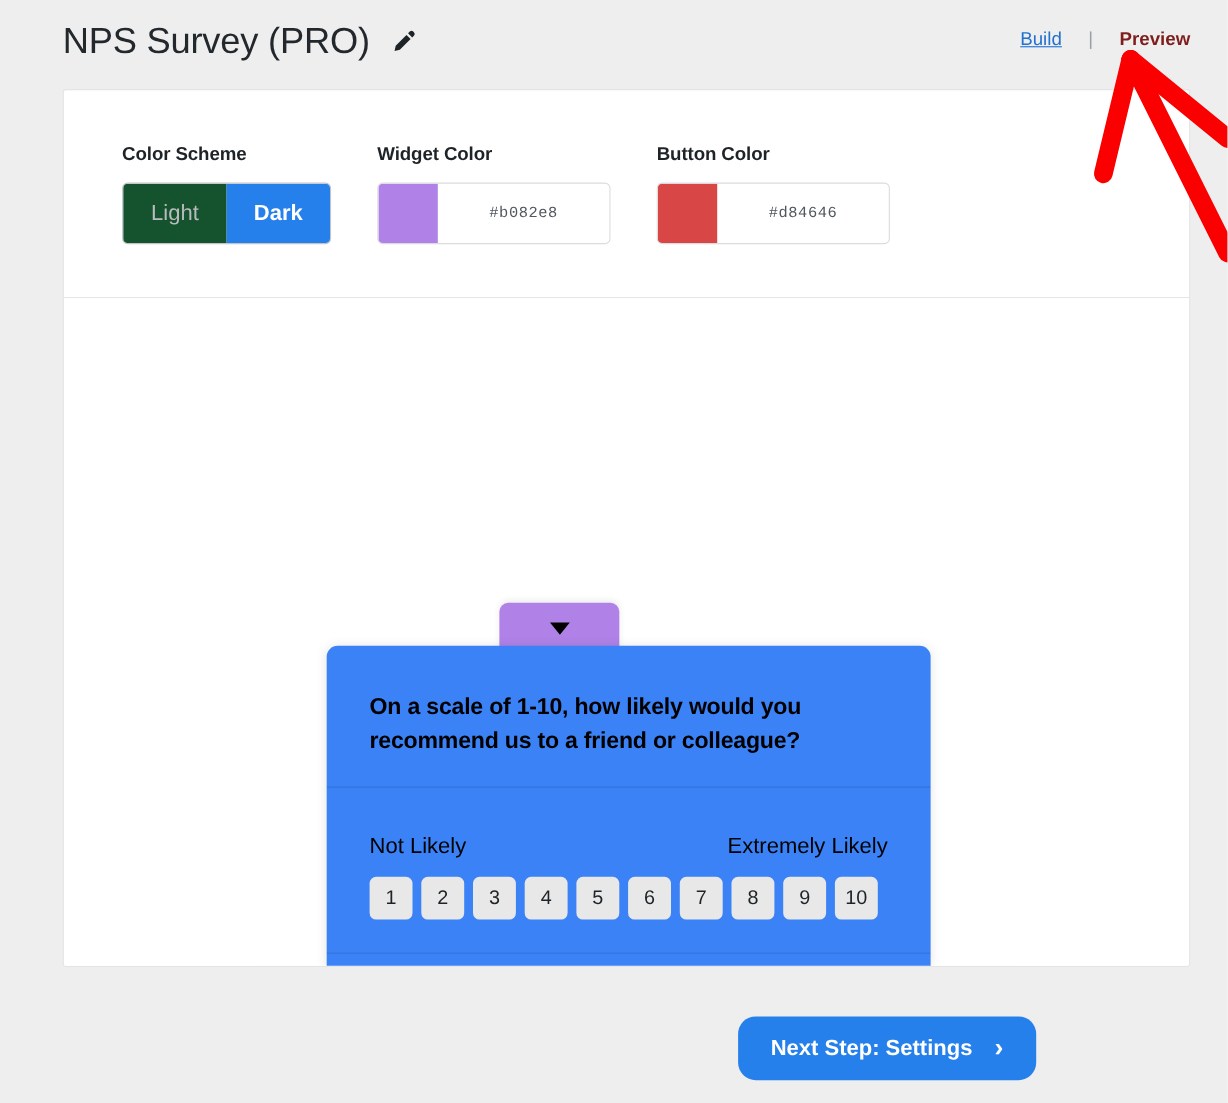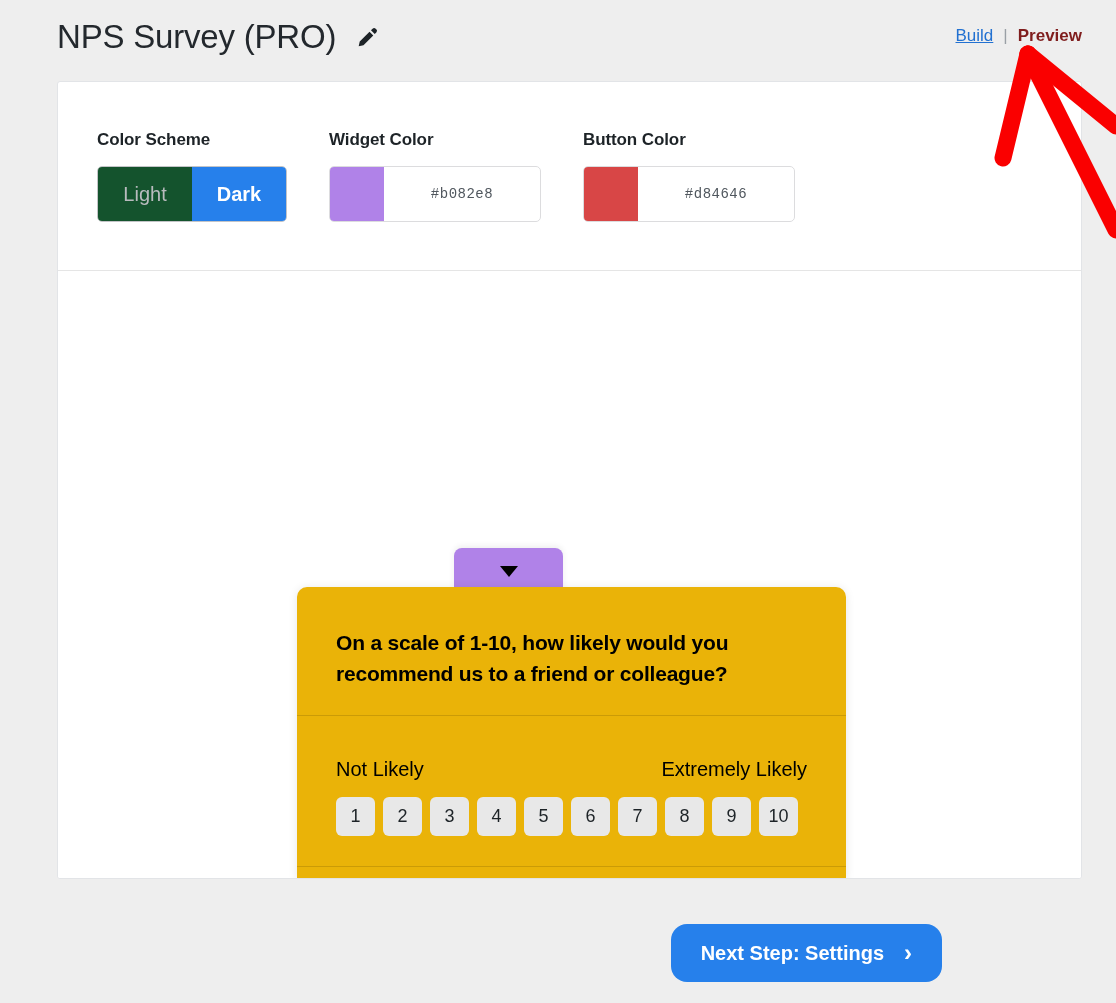--- a/index.html
+++ b/index.html
@@ -20,21 +20,21 @@
     display: flex; align-items: center; gap: 18px;
   }
   .page-title {
     font-size: 33px; font-weight: 400; color: #23282d;
     letter-spacing: -0.2px; line-height: 40px;
   }
   .edit-pencil { display: block; width: 25px; height: 25px; margin-top: 3px; cursor: pointer; }
 
   .header-links {
     position: absolute; right: 34px; top: 26px;
-    display: flex; align-items: center; gap: 10px;
+    display: flex; align-items: center; gap: 24px;
     font-size: 17px; font-weight: 700;
   }
   .link-build {
     color: #2271d1; text-decoration: underline; cursor: pointer;
     font-weight: 400; font-size: 17px;
   }
   .link-sep { color: #9aa0a6; font-weight: 400; }
   .link-preview { color: #7f1d1d; cursor: pointer; }
 
   
@@ -43,21 +43,21 @@
     width: 1025px; height: 798px;
     background: #ffffff;
     border: 1px solid #e2e4e7;
     border-radius: 3px;
     overflow: hidden;
   }
 
   
   .settings-row {
     display: flex; align-items: flex-start;
-    padding: 48px 0 0 39px;
+    padding: 48px 0 0 53px;
     height: 189px;
     border-bottom: 1px solid #e5e5e5;
     gap: 42px;
   }
   .field-group { display: flex; flex-direction: column; }
   .field-label {
     font-size: 17px; font-weight: 700; color: #1d2327;
     margin-bottom: 16px; letter-spacing: -0.1px;
   }
 
@@ -211,21 +211,21 @@
       </div>
 
     </div>
 
     <div class="preview-stage">
 
       <div class="widget-tab" style="background:#b082e8">
         <div class="caret-down"></div>
       </div>
 
-      <div class="widget" style="background:#eab308">
+      <div class="widget" style="background:#3b82f6">
 
         <div class="widget-question" style="color:#000000">On a scale of 1-10, how likely would you recommend us to a friend or colleague?</div>
 
         <div class="widget-divider"></div>
 
         <div class="widget-scale">
           <div class="scale-labels">
             <span style="color:#000000">Not Likely</span>
             <span style="color:#000000">Extremely Likely</span>
           </div>

